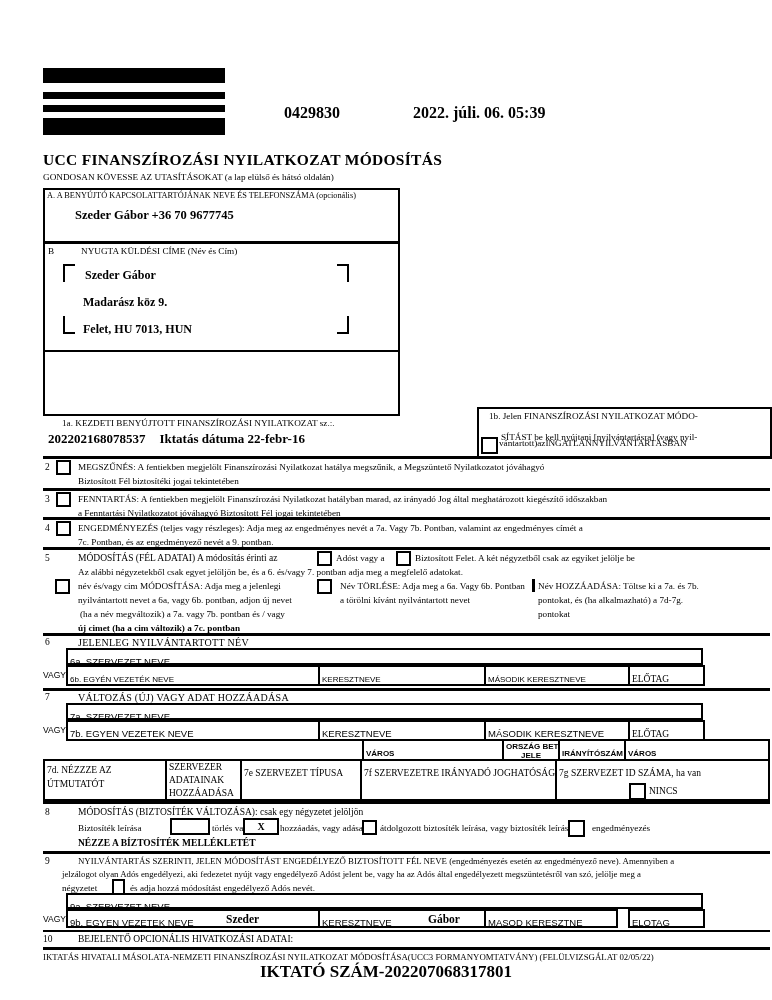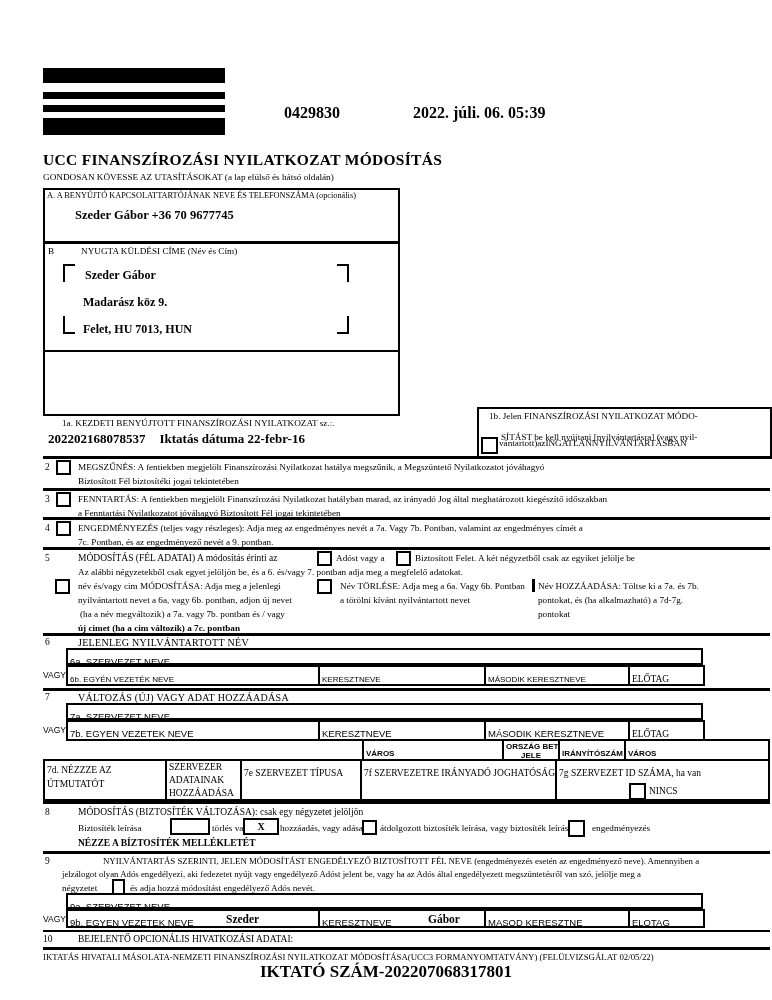--- a/index.html
+++ b/index.html
@@ -206,39 +206,39 @@
   <div class="cbw" style="left:243px;top:818px;width:32px;">X</div>
   <div class="abs t9" style="left:280px;top:823px;">hozzáadás, vagy adása</div>
   <div class="cb" style="left:362px;top:820px;"></div>
   <div class="abs t9" style="left:380px;top:823px;">átdolgozott biztosíték leírása, vagy biztosíték leírása</div>
   <div class="cb" style="left:568px;top:820px;width:13px;height:13px;"></div>
   <div class="abs t9" style="left:592px;top:823px;">engedményezés</div>
   <div class="abs b t95" style="left:78px;top:838px;">NÉZZE A BÍZTOSÍTÉK MELLÉKLETÉT</div>
 
   <div class="sep" style="top:851px;height:3px;"></div>
   <div class="num" style="left:45px;top:856px;">9</div>
-  <div class="abs" style="left:78px;top:856px;font-size:8.8px;white-space:nowrap;margin-left:25px;">NYILVÁNTARTÁS SZERINTI, JELEN MÓDOSÍTÁST ENGEDÉLYEZŐ BIZTOSÍTOTT FÉL NEVE (engedményezés esetén az engedményező neve). Amennyiben a</div>
+  <div class="abs" style="left:78px;top:856px;font-size:8.8px;white-space:nowrap;">NYILVÁNTARTÁS SZERINTI, JELEN MÓDOSÍTÁST ENGEDÉLYEZŐ BIZTOSÍTOTT FÉL NEVE (engedményezés esetén az engedményező neve). Amennyiben a</div>
   <div class="abs" style="left:62px;top:869px;font-size:8.8px;white-space:nowrap;">jelzálogot olyan Adós  engedélyezi, aki fedezetet nyújt vagy engedélyező Adóst jelent be, vagy ha az Adós által engedélyezett megszüntetésről van szó, jelölje meg a</div>
   <div class="abs t9" style="left:62px;top:883px;">négyzetet</div>
   <div class="cbopen" style="left:112px;top:879px;"></div>
   <div class="abs t9" style="left:130px;top:883px;">és adja hozzá módosítást engedélyező Adós nevét.</div>
 
   <div class="cell" style="left:66px;top:893px;width:637px;height:16px;">
     <span class="clabel9">9a. SZERVEZET NEVE</span>
   </div>
   <div class="abs sans t85" style="left:43px;top:914px;">VAGY</div>
   <div class="cell" style="left:66px;top:909px;width:254px;height:19px;">
     <span class="clabel9">9b. EGYEN VEZETEK NEVE</span>
     <span class="abs b" style="left:158px;top:2px;font-size:11.5px;">Szeder</span>
   </div>
   <div class="cell" style="left:318px;top:909px;width:168px;height:19px;">
     <span class="clabel9">KERESZTNEVE</span>
     <span class="abs b" style="left:108px;top:2px;font-size:11.5px;">Gábor</span>
   </div>
-  <div class="cell" style="left:484px;top:909px;width:146px;height:19px;">
+  <div class="cell" style="left:484px;top:909px;width:134px;height:19px;">
     <span class="clabel9">MASOD KERESZTNE</span>
   </div>
   <div class="cell" style="left:628px;top:909px;width:77px;height:19px;">
     <span class="clabel9">ELOTAG</span>
   </div>
 
   <div class="sep" style="top:930px;height:2px;"></div>
   <div class="num" style="left:43px;top:934px;">10</div>
   <div class="abs t95" style="left:78px;top:934px;">BEJELENTŐ OPCIONÁLIS HIVATKOZÁSI ADATAI:</div>
 

